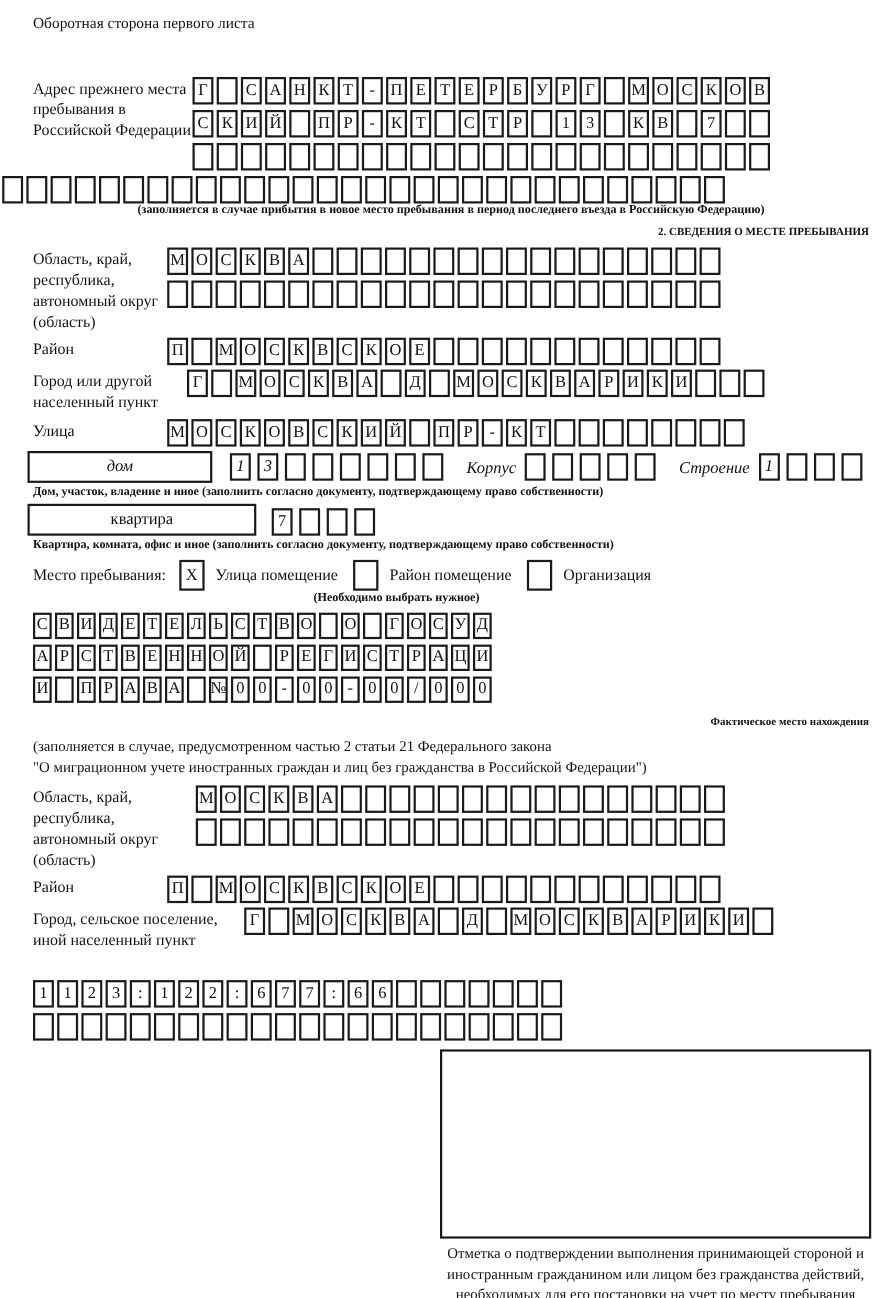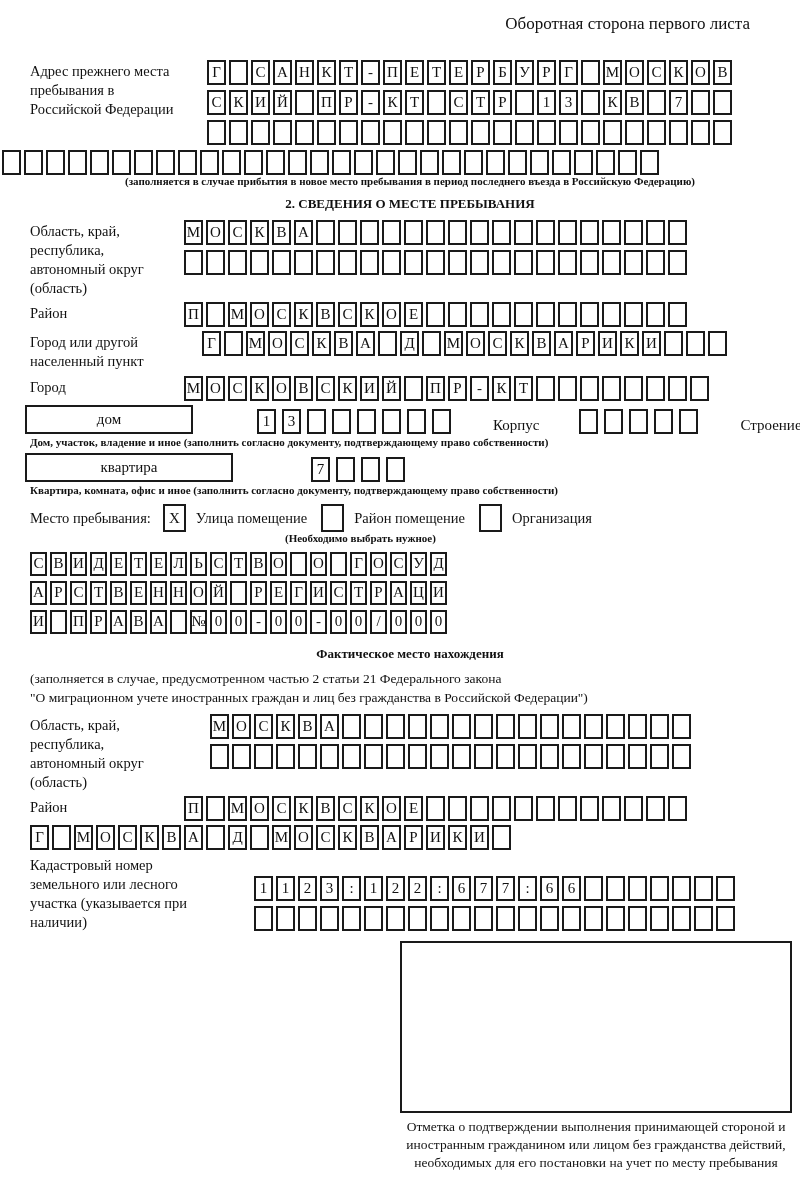--- a/index.html
+++ b/index.html
@@ -3,43 +3,43 @@
 <meta charset="utf-8">
 <style>
   * { margin:0; padding:0; box-sizing:border-box; }
   html,body { background:#fff; }
   body {
     width:800px; height:1180px; overflow:hidden;
     font-family:"Liberation Serif","DejaVu Serif",serif;
     color:#111; font-size:14.5px; position:relative;
     padding:14px 10px 0 30px;
   }
-  .hdr { text-align:right; padding-right:40px; font-size:17px; margin-bottom:26px; }
-  .row { display:flex; align-items:flex-start;gap:32px; }
+  .hdr { padding-right:40px; font-size:14px; margin-bottom:40px; }
+  .row { display:flex; align-items:flex-start; }
   .flabel { line-height:1.32; font-size:14.5px; flex:0 0 auto; padding-top:2px; }
   .w145{width:145px;} .w122{width:122px;} .w140{width:140px;} .w215{width:215px;} .w148{width:148px;} .w192{width:192px;}
   .stack { display:flex; flex-direction:column; gap:5px; }
   .boxrow { display:flex; gap:3px; }
   .boxrow span {
     width:19px; height:25px; border:2px solid #1a1a1a;
     display:flex; align-items:center; justify-content:center;
     font-size:15px; flex:0 0 auto; background:#fff;
   }
   .boxrow.sm span { width:17px; height:24px; }
   .boxrow.gappy { gap:6px; }
   .mb4{margin-bottom:4px;} .mb6{margin-bottom:6px;} .mb2{margin-bottom:2px;}
   .note { font-size:11px; line-height:1.25;font-weight:bold; }
   .note.center { text-align:center; }
-  .sect-title { text-align:center; font-weight:bold; font-size:13px; margin:7px 0 8px 0; }
+  .sect-title { text-align:right; font-weight:bold; font-size:10px; margin:7px 0 8px 0; }
   .overflow-row { margin-left:-28px; margin-top:5px; }
   .labelbox {
     border:2px solid #1a1a1a; height:29px; display:flex;
     align-items:center; justify-content:center; font-size:15px; flex:0 0 auto;
   }
-  .inline-cap { font-size:15px; padding:4px 8px 0 10px; flex:0 0 auto; }
+  .inline-cap { font-size:15px; padding:4px 8px 0 21px; flex:0 0 auto; }
   .chk {
     width:23px; height:28px; border:2px solid #1a1a1a; display:flex;
     align-items:center; justify-content:center; font-size:15px; flex:0 0 auto;
   }
   .stayrow { display:flex; align-items:center; gap:0; margin-top:6px; }
   .stayrow .olabel { padding:0 14px 0 10px; }
   .stamp-wrap { margin-left:370px; margin-top:8px; width:392px; }
   .stamp-box { width:392px; height:172px; border:2px solid #1a1a1a; }
   .stamp-cap { font-size:13.5px; text-align:center; line-height:1.35; margin-top:5px; }
   .fact-note { text-align:left; font-size:13.5px; line-height:1.4; }
@@ -277,21 +277,21 @@
       <span>И</span>
       <span>К</span>
       <span>И</span>
       <span></span>
       <span></span>
       <span></span>
     </div>
 </div>
 
 <div class="row mb4">
-  <div class="flabel w122">Город</div>
+  <div class="flabel w122">Улица</div>
   <div class="boxrow">
       <span>М</span>
       <span>О</span>
       <span>С</span>
       <span>К</span>
       <span>О</span>
       <span>В</span>
       <span>С</span>
       <span>К</span>
       <span>И</span>
@@ -306,21 +306,21 @@
       <span></span>
       <span></span>
       <span></span>
       <span></span>
       <span></span>
       <span></span>
       <span></span>
     </div>
 </div>
 
-<div class="row mb2" style="margin-left:-5px; align-items:flex-end;">
+<div class="row mb2" style="margin-left:-5px; align-items:center;font-style:italic;">
   <div class="labelbox" style="width:168px;">дом</div>
   <div style="width:16px;"></div>
   <div class="boxrow gappy">
       <span>1</span>
       <span>3</span>
       <span></span>
       <span></span>
       <span></span>
       <span></span>
       <span></span>
@@ -522,20 +522,21 @@
       <span></span>
       <span></span>
       <span></span>
       <span></span>
       <span></span>
       <span></span>
     </div>
 </div>
 
 <div class="row mb4">
+  <div class="flabel w192">Город, сельское поселение, иной населенный пункт</div>
   <div class="boxrow">
       <span>Г</span>
       <span></span>
       <span>М</span>
       <span>О</span>
       <span>С</span>
       <span>К</span>
       <span>В</span>
       <span>А</span>
       <span></span>
@@ -549,21 +550,20 @@
       <span>А</span>
       <span>Р</span>
       <span>И</span>
       <span>К</span>
       <span>И</span>
       <span></span>
     </div>
 </div>
 
 <div class="row">
-  <div class="flabel w192">Кадастровый номер земельного или лесного участка (указывается при наличии)</div>
   <div class="stack" style="margin-top:22px;">
     <div class="boxrow">
         <span>1</span>
         <span>1</span>
         <span>2</span>
         <span>3</span>
         <span>:</span>
         <span>1</span>
         <span>2</span>
         <span>2</span>

